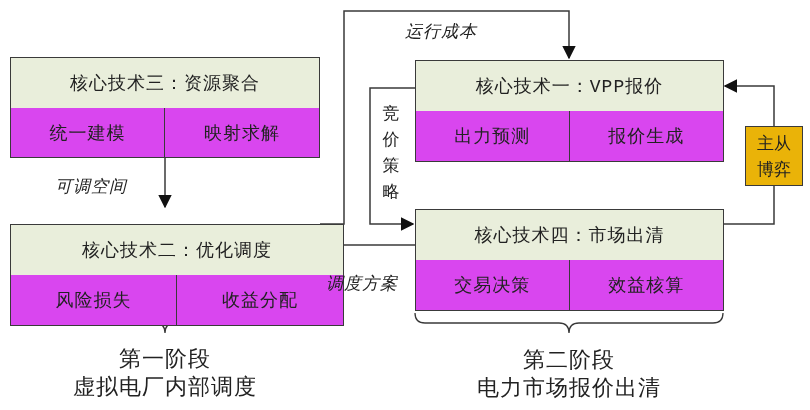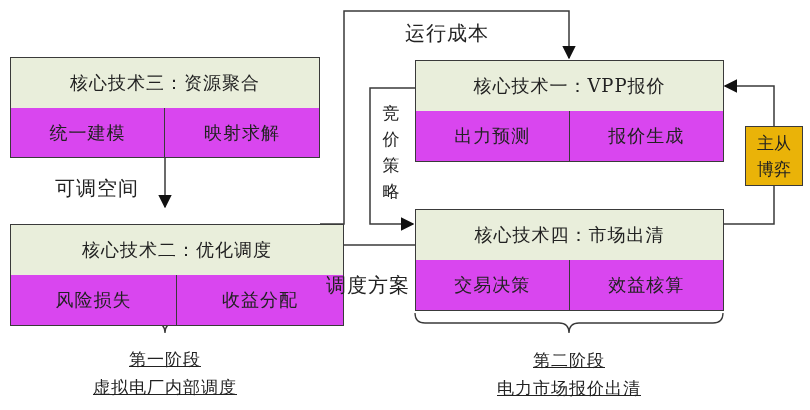--- a/index.html
+++ b/index.html
@@ -1,31 +1,31 @@
 <!DOCTYPE html>
 <html><head>
 <meta charset="utf-8">
 <style>
   html, body { margin:0; padding:0; background:#ffffff; }
   body { width:810px; height:410px; position:relative; overflow:hidden;
          font-family:"DejaVu Serif","Liberation Serif",serif; color:#222; }
-  .box { position:absolute; border:1.5px solid #3a3a3a; box-sizing:border-box; }
+  .box { position:absolute; border:1.5px solid #3a3a3a; box-sizing:border-box;font-family:Liberation Mono, monospace; }
   .hdr { position:absolute; left:0; right:0; top:0; height:50px; background:#e9eedb;
          border-bottom:1.5px solid #3a3a3a; display:flex; align-items:center; justify-content:center;
          font-size:18px; letter-spacing:1px; }
   .cell { position:absolute; top:50px; bottom:0; background:#d946ef; display:flex;
           align-items:center; justify-content:center; font-size:18px; letter-spacing:1px; }
   .cell.l { left:0; width:50%; border-right:1.5px solid #3a3a3a; box-sizing:border-box; }
   .cell.r { right:0; width:50%; }
-  .lbl { position:absolute; font-size:20px; letter-spacing:1px; white-space:nowrap; }
+  .lbl { position:absolute; font-size:17px; letter-spacing:1px; white-space:nowrap;font-style:italic; }
   .vlbl { position:absolute; font-size:17px; width:20px; line-height:26px; text-align:center; }
   .game { position:absolute; left:745px; top:126px; width:58px; height:60px; border:1.5px solid #3a3a3a;
           box-sizing:border-box; background:#eab308; font-size:17px; text-align:center; line-height:26px;
           padding-top:3px; }
-  .stage { position:absolute; text-align:center; font-size:17px; line-height:28px; letter-spacing:1px;text-decoration:underline; }
+  .stage { position:absolute; text-align:center; font-size:22px; line-height:28px; letter-spacing:1px; }
   svg { position:absolute; left:0; top:0; }
 </style>
 </head>
 <body>
 
 <svg width="810" height="410">
   <defs>
     <marker id="ah" viewBox="0 0 10 10" refX="9" refY="5" markerWidth="9" markerHeight="9" orient="auto">
       <path d="M0,0 L10,5 L0,10 z" fill="#111"></path>
     </marker>

